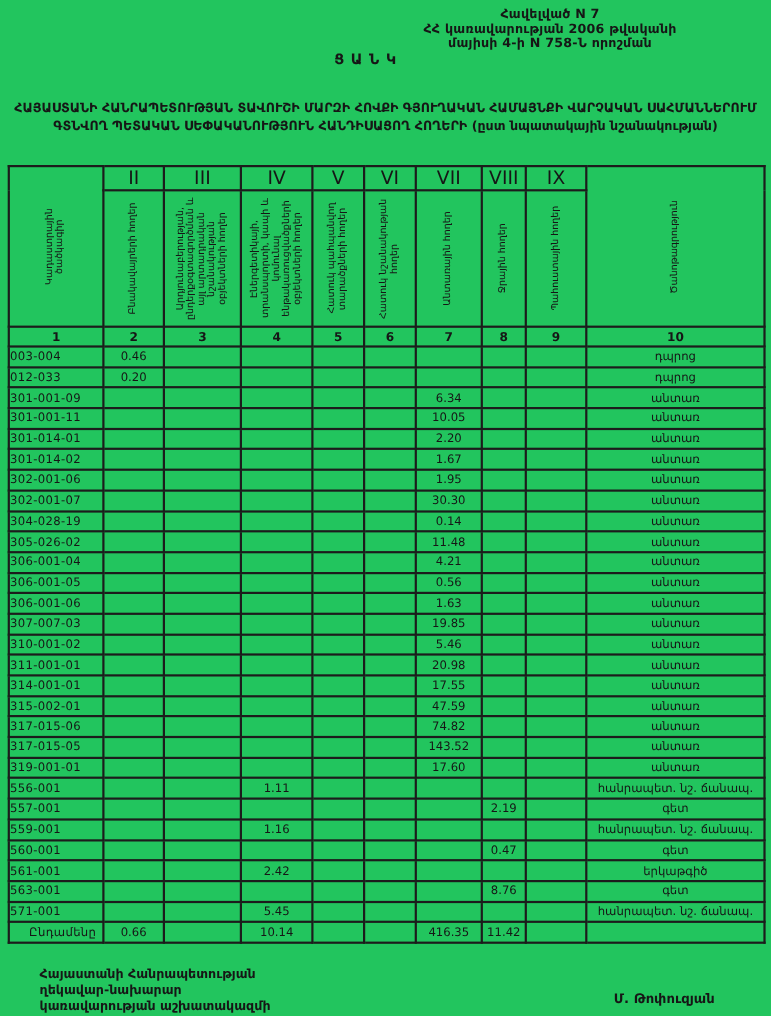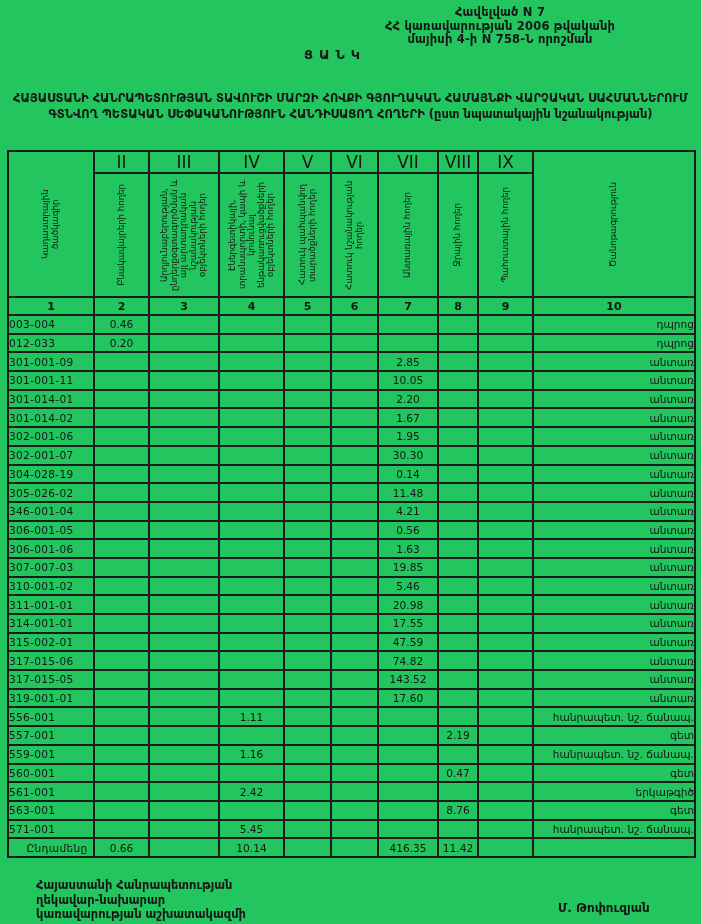--- a/index.html
+++ b/index.html
@@ -95,21 +95,21 @@
     font-weight: bold;
     vertical-align: middle;
   }
   tbody.data td {
     height: 18.7px;
     font-size: 10.6px;
     vertical-align: middle;
   }
   td.c-code { text-align: left; padding-left: 5px; letter-spacing: 0.3px; }
   td.c-num  { text-align: center; }
-  td.c-note { text-align: right; padding-left: 5px; font-size: 10.2px; white-space: nowrap; }
+  td.c-note { text-align: center; padding-left: 5px; font-size: 10.2px; white-space: nowrap; }
   tr.total td.c-code { text-align: center; padding-left: 12px; }
   
   .footer-left {
     position: absolute;
     top: 878px;
     left: 36px;
     font-weight: bold;
     font-size: 11.5px;
     line-height: 14.5px;
   }
@@ -229,21 +229,21 @@
           <td class="c-num"></td>
           <td class="c-note">դպրոց</td>
         </tr>
         <tr>
           <td class="c-code">301-001-09</td>
           <td class="c-num"></td>
           <td class="c-num"></td>
           <td class="c-num"></td>
           <td class="c-num"></td>
           <td class="c-num"></td>
-          <td class="c-num">2.85</td>
+          <td class="c-num">6.34</td>
           <td class="c-num"></td>
           <td class="c-num"></td>
           <td class="c-note">անտառ</td>
         </tr>
         <tr>
           <td class="c-code">301-001-11</td>
           <td class="c-num"></td>
           <td class="c-num"></td>
           <td class="c-num"></td>
           <td class="c-num"></td>
@@ -319,21 +319,21 @@
           <td class="c-num"></td>
           <td class="c-num"></td>
           <td class="c-num"></td>
           <td class="c-num"></td>
           <td class="c-num">11.48</td>
           <td class="c-num"></td>
           <td class="c-num"></td>
           <td class="c-note">անտառ</td>
         </tr>
         <tr>
-          <td class="c-code">346-001-04</td>
+          <td class="c-code">306-001-04</td>
           <td class="c-num"></td>
           <td class="c-num"></td>
           <td class="c-num"></td>
           <td class="c-num"></td>
           <td class="c-num"></td>
           <td class="c-num">4.21</td>
           <td class="c-num"></td>
           <td class="c-num"></td>
           <td class="c-note">անտառ</td>
         </tr>

